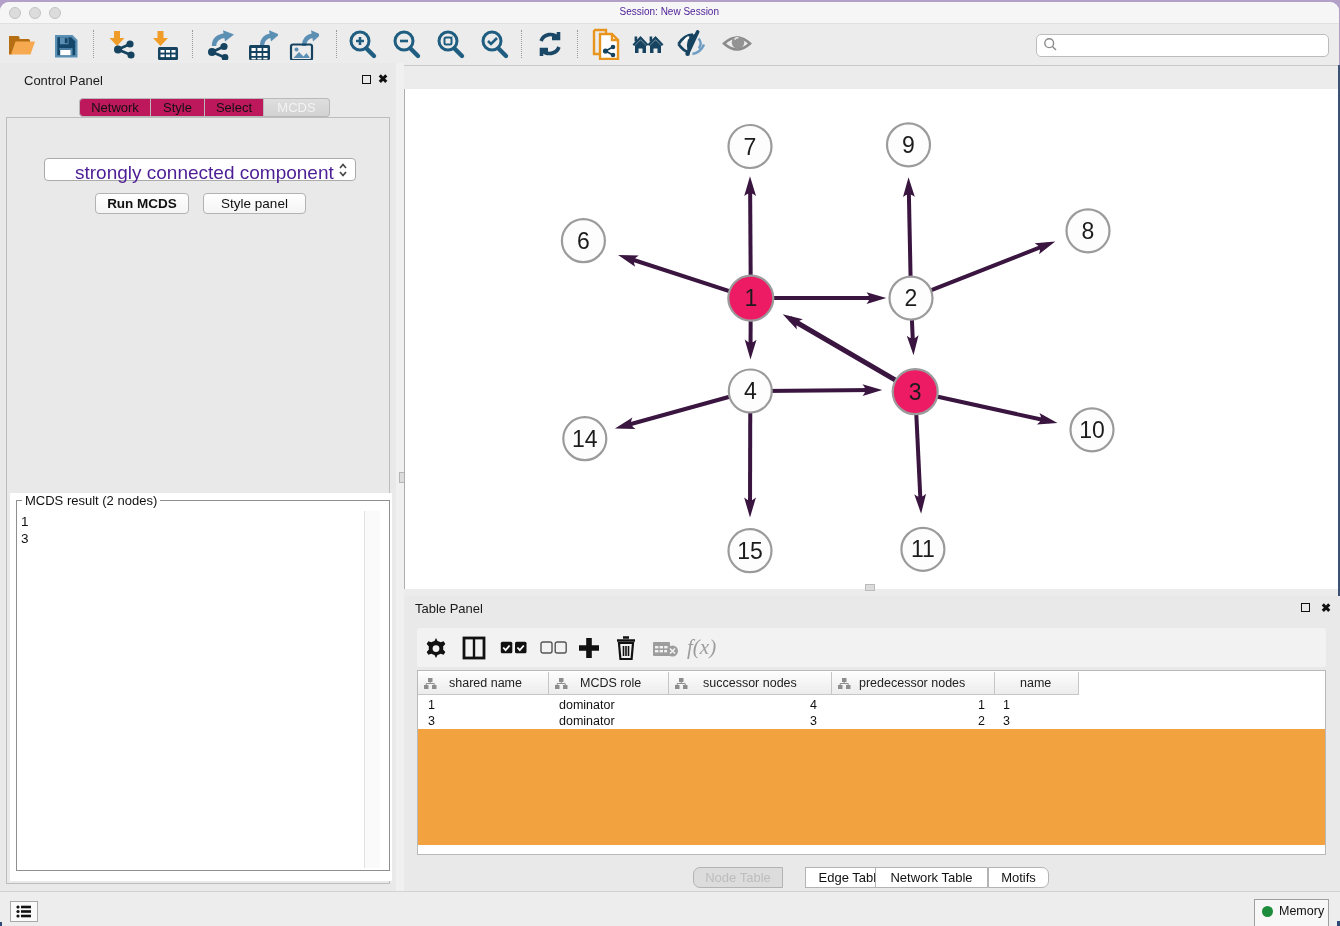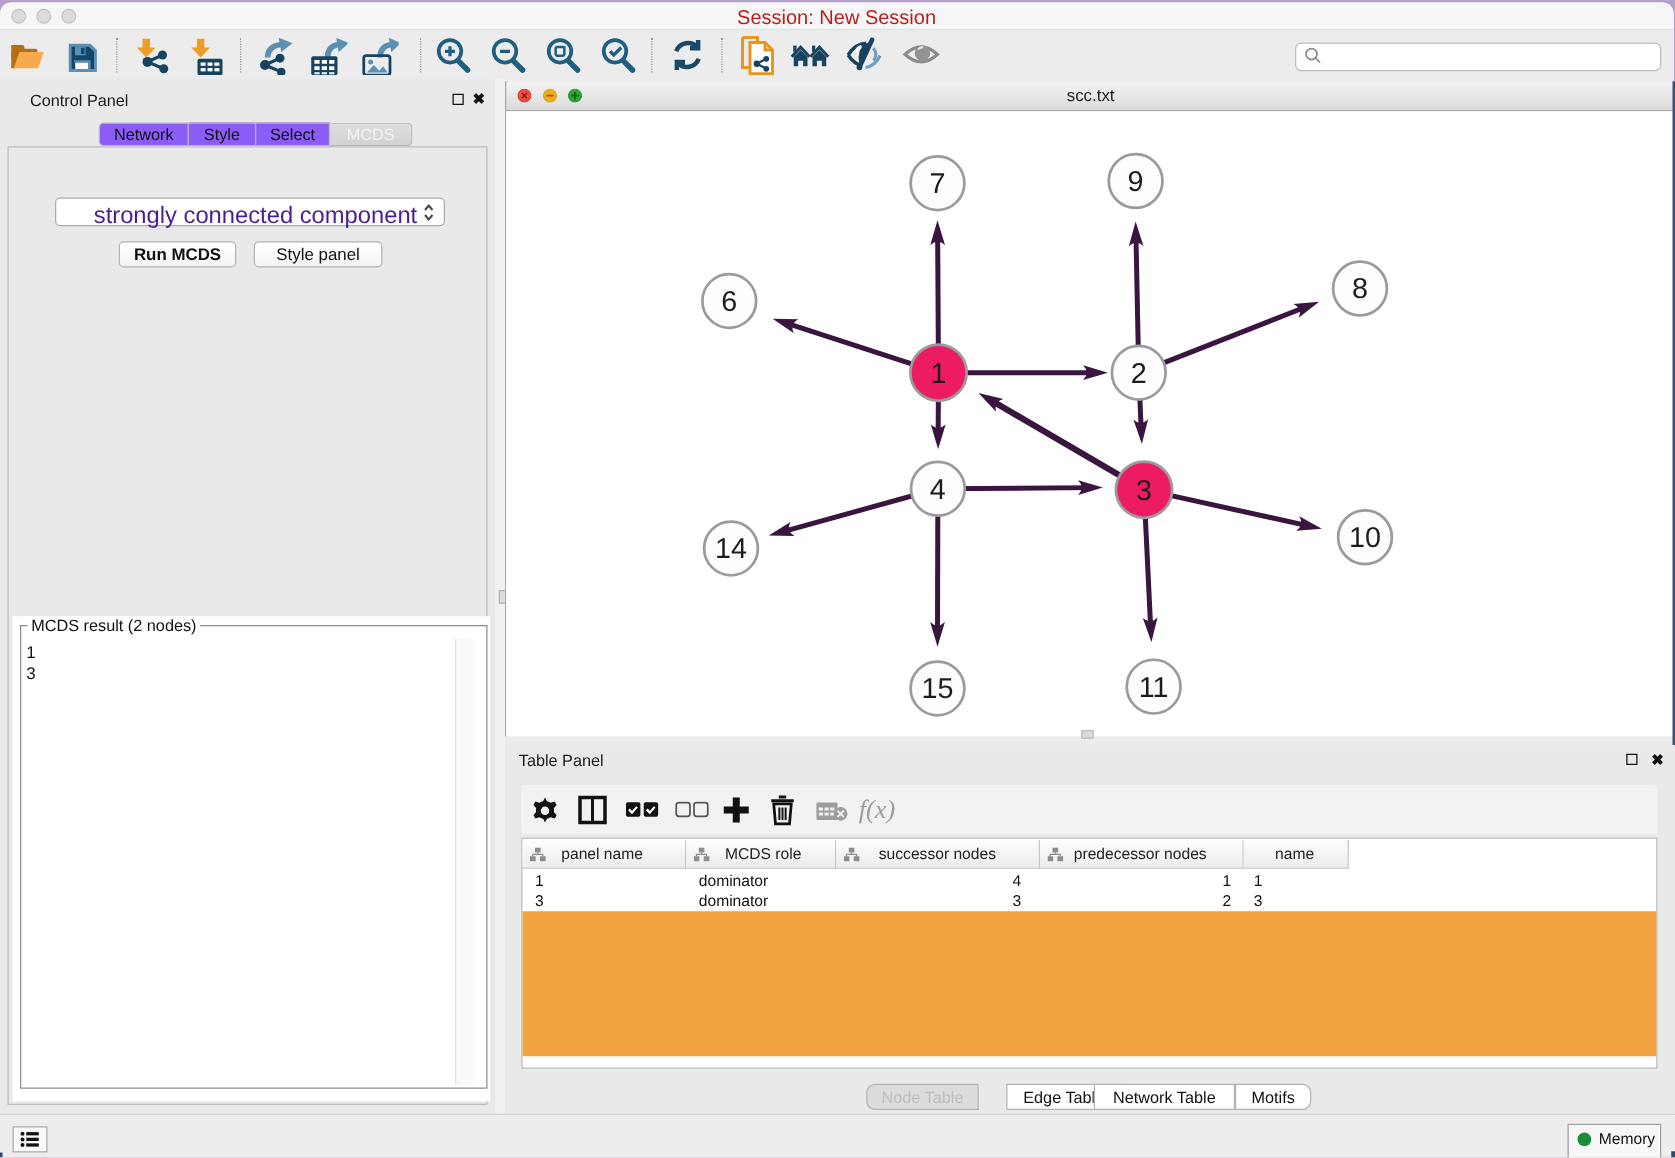--- a/index.html
+++ b/index.html
@@ -5,33 +5,33 @@
   html,body{margin:0;padding:0;}
   body{width:1340px;height:926px;background:#b2a0c8;position:relative;overflow:hidden;
        font-family:"Liberation Sans", sans-serif;-webkit-font-smoothing:antialiased;}
   .abs{position:absolute;}
   #win{left:0;top:2px;width:1338.5px;height:924px;background:#ececec;
        border-radius:9px 9px 0 0;}
   
   #titlebar{left:0;top:0;width:100%;height:21px;background:#f6f6f6;
             border-radius:9px 9px 0 0;border-bottom:1px solid #e0e0e0;}
   .tl{width:12px;height:12px;border-radius:50%;top:5px;background:#dcdcdc;border:1px solid #c3c3c3;box-sizing:border-box;}
-  #wtitle{top:4px;left:0;width:100%;text-align:center;font-size:16px;color:#b91c1c;}
+  #wtitle{top:4px;left:0;width:100%;text-align:center;font-size:10px;color:#4c1d95;}
   
   #toolbar{left:0;top:22px;width:100%;height:41px;background:#ececec;border-bottom:1px solid #c9c9c9;}
   .sep{top:6px;width:0;height:28px;border-left:1.5px dotted #9a9a9a;}
   .ticon{top:4px;width:32px;height:32px;}
   
   #search{left:1036px;top:10px;width:291px;height:21px;background:#fff;border:1px solid #bcbcbc;border-radius:5px;}
   
   #cpanel{left:0;top:63px;width:396px;height:828px;background:#e9e9e9;}
   .ptitle{font-size:13px;color:#1a1a1a;}
   .winbtn{font-size:12px;color:#111;}
   
-  .tab{box-sizing:border-box;height:19px;border:1px solid #b9b9b9;background:#8b5cf6;
+  .tab{box-sizing:border-box;height:19px;border:1px solid #b9b9b9;background:#be185d;
        font-size:13px;color:#111;text-align:center;line-height:17px;}
   
   #cpcontent{left:6px;top:54px;width:384px;height:767px;border:1px solid #bdbdbd;box-sizing:border-box;background:#e9e9e9;}
   .btn{box-sizing:border-box;border:1px solid #b3b3b3;border-radius:4px;background:linear-gradient(#ffffff,#f4f4f4);
        font-size:13.5px;color:#111;text-align:center;}
   
   #netwin{left:404px;top:65px;width:936px;height:524px;}
   #nettitle{left:0;top:0;width:100%;height:24px;background:linear-gradient(#f3f3f3,#dcdcdc);
             border-bottom:1px solid #a8a8a8;border-left:1px solid #a8a8a8;box-sizing:border-box;}
   #canvas{left:1px;top:24px;width:934px;height:500px;background:#fff;}
@@ -239,31 +239,20 @@
   <div class="abs" style="left:16px;top:437px;width:372px;height:369px;border:1px solid #8f8f8f;"></div>
   <div class="abs" style="left:22px;top:430px;background:#fff;padding:0 3px;font-size:13px;color:#111;">MCDS result (2 nodes)</div>
   <div class="abs" style="left:364px;top:448px;width:15px;height:357px;background:#fafafa;border-left:1px solid #e2e2e2;"></div>
   <div class="abs" style="left:21px;top:450px;font-size:13.5px;color:#111;line-height:17px;">1<br>3</div>
 </div>
 
 <div class="abs" style="left:396px;top:63px;width:8px;height:828px;background:#f0f0f0;"></div>
 <div class="abs" style="left:398.5px;top:472px;width:6px;height:11px;background:#dcdcdc;border:1px solid #b5b5b5;box-sizing:border-box;"></div>
 
 <div id="netwin" class="abs">
-  <div id="nettitle" class="abs">
-    <svg class="abs" style="left:9px;top:5.5px;" width="57" height="11" viewBox="0 0 57 11">
-      <circle cx="5.5" cy="5.5" r="5.2" fill="#ef4c41" stroke="#d63a30" stroke-width="0.8"></circle>
-      <path d="M3.4 3.4 l4.2 4.2 M7.6 3.4 l-4.2 4.2" stroke="#8c1c13" stroke-width="1.3"></path>
-      <circle cx="26" cy="5.5" r="5.2" fill="#f0ac20" stroke="#dd9a12" stroke-width="0.8"></circle>
-      <path d="M23 5.5 h6" stroke="#8f6505" stroke-width="1.5"></path>
-      <circle cx="46" cy="5.5" r="5.2" fill="#2aa82e" stroke="#1f9423" stroke-width="0.8"></circle>
-      <path d="M43 5.5 h6 M46 2.5 v6" stroke="#0f5d13" stroke-width="1.4"></path>
-    </svg>
-    <div class="abs" style="left:0;top:4px;width:100%;text-align:center;font-size:13.5px;color:#222;">scc.txt</div>
-  </div>
   <div class="abs" style="left:0;top:24px;width:1px;height:500px;background:#adadad;"></div>
   <div id="canvas" class="abs">
     <svg width="934" height="500" viewBox="405 88.5 934 500">
       <g stroke="#391540" stroke-width="4">
         <line x1="750.8" y1="297.6" x2="750.1" y2="184.0"></line>
         <line x1="750.8" y1="297.6" x2="626.0" y2="257.0"></line>
         <line x1="750.8" y1="297.6" x2="878.0" y2="297.6"></line>
         <line x1="750.8" y1="297.6" x2="750.5" y2="350.6"></line>
         <line x1="911" y1="297.6" x2="908.7" y2="185.0"></line>
         <line x1="911" y1="297.6" x2="1047.6" y2="243.9"></line>
@@ -383,21 +372,21 @@
 
   <div class="abs" style="left:283px;top:39px;font-family:'Liberation Serif',serif;font-style:italic;font-size:21px;color:#9d9d9d;">f(x)</div>
 
   <div class="abs" style="left:13px;top:74px;width:909px;height:185px;background:#fff;border:1px solid #b9b9b9;box-sizing:border-box;"></div>
 
   <div class="hdrcell abs" style="left:14px;top:76px;width:131px;"></div>
   <div class="hdrcell abs" style="left:145px;top:76px;width:120px;"></div>
   <div class="hdrcell abs" style="left:265px;top:76px;width:163px;"></div>
   <div class="hdrcell abs" style="left:428px;top:76px;width:163px;"></div>
   <div class="hdrcell abs" style="left:591px;top:76px;width:84px;"></div>
-  <div class="abs hdrtxt" style="left:45px;top:80px;">panel name</div>
+  <div class="abs hdrtxt" style="left:45px;top:80px;">shared name</div>
   <div class="abs hdrtxt" style="left:176px;top:80px;">MCDS role</div>
   <div class="abs hdrtxt" style="left:299px;top:80px;">successor nodes</div>
   <div class="abs hdrtxt" style="left:455px;top:80px;">predecessor nodes</div>
   <div class="abs hdrtxt" style="left:616px;top:80px;">name</div>
 
   <svg class="abs treeic" style="left:20px;top:82px;">
       <use href="#tree"></use>
     </svg>
   <svg class="abs treeic" style="left:151px;top:82px;">
       <use href="#tree"></use>

